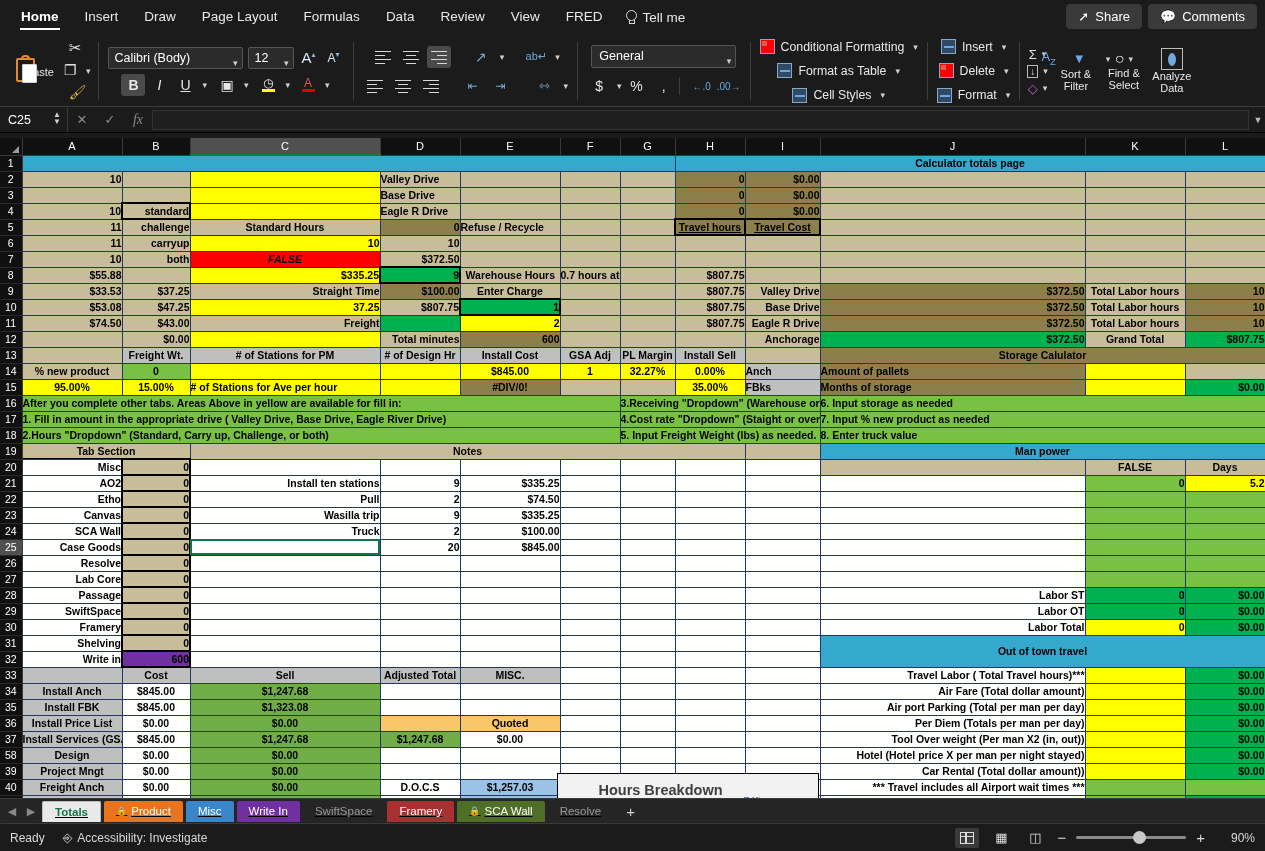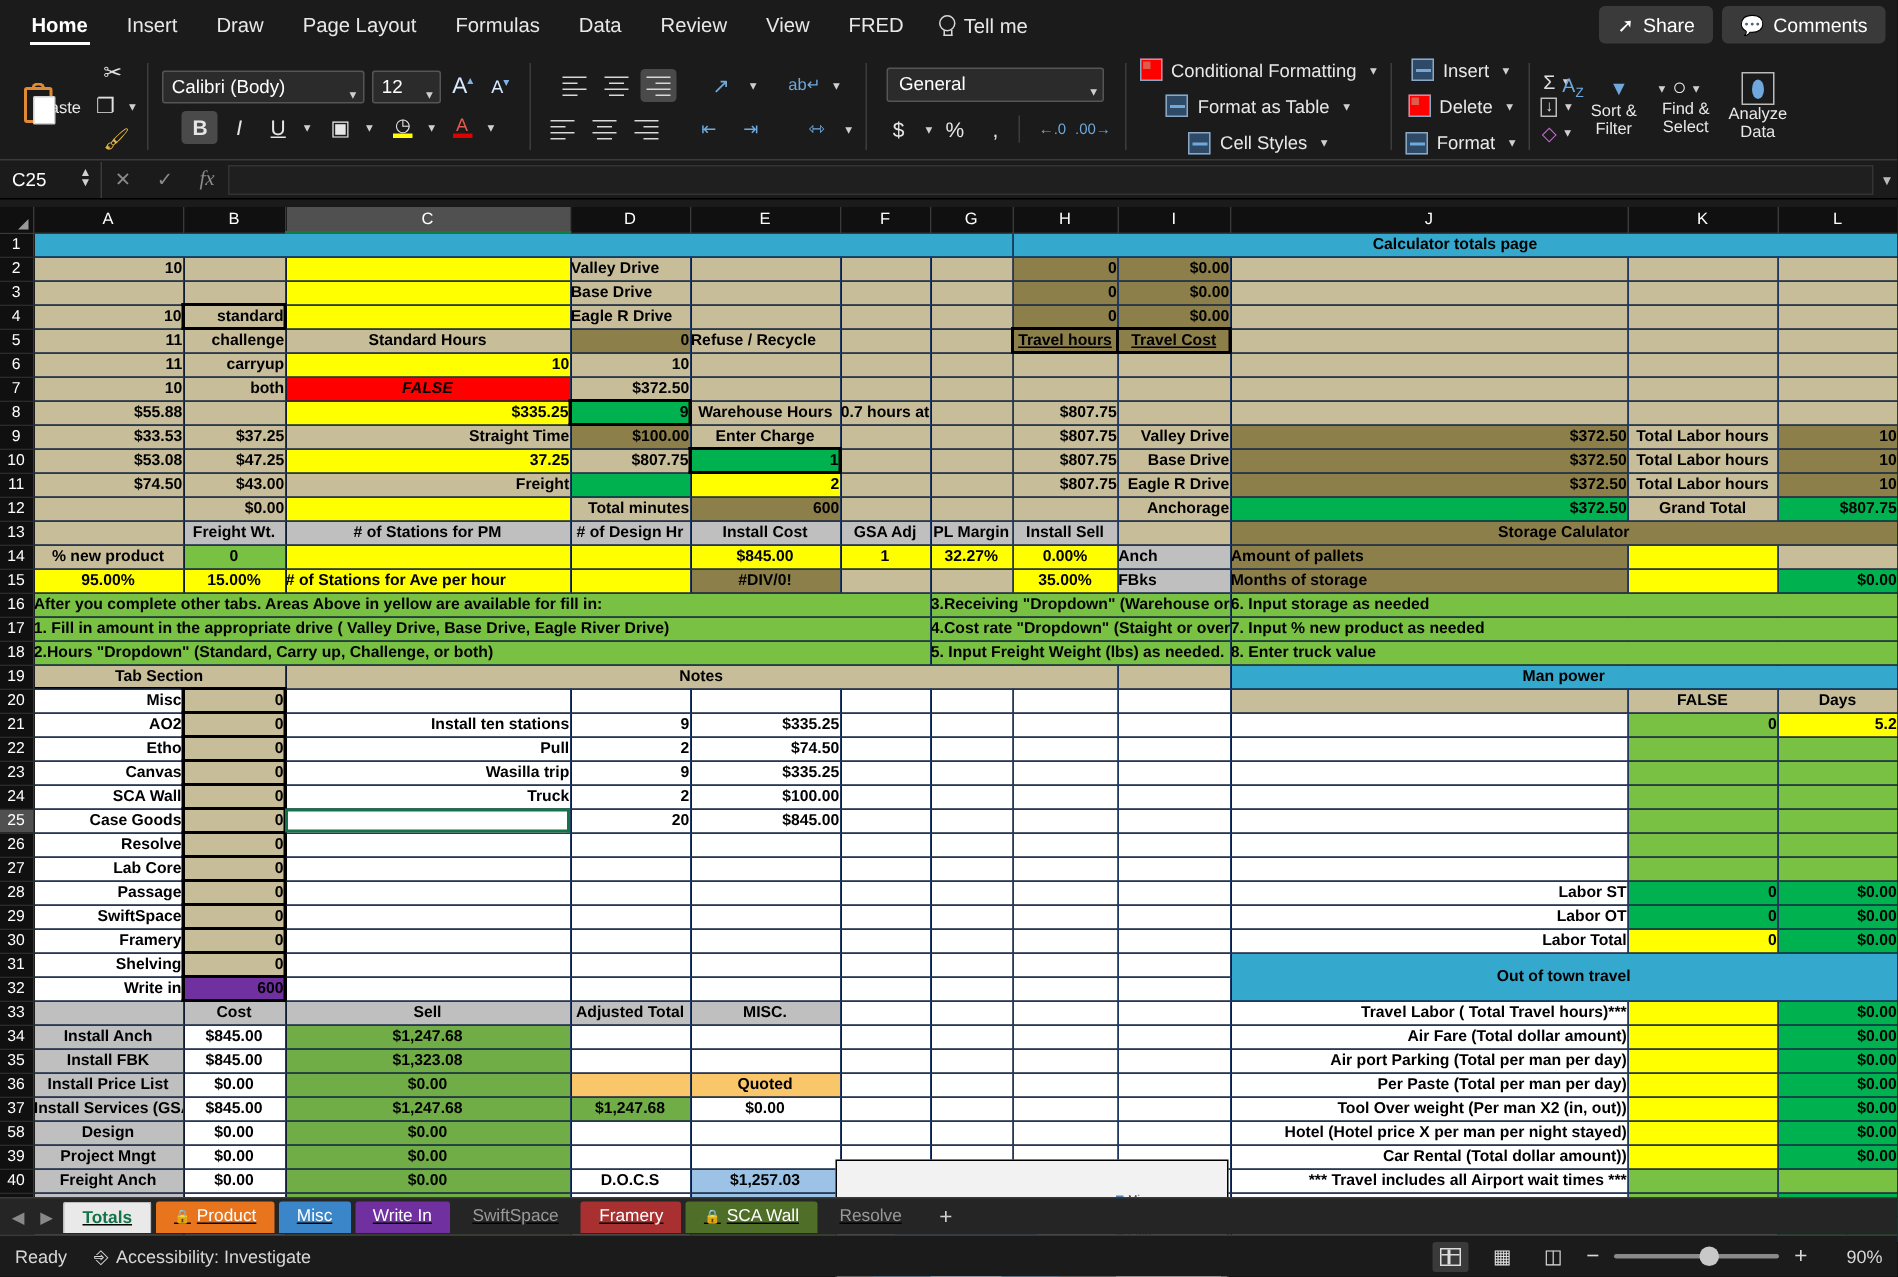--- a/index.html
+++ b/index.html
@@ -1059,21 +1059,21 @@
             <td class="rh">36</td>
             <td class="c gry ctr nob">Install Price List</td>
             <td class="c wht ctr nob">$0.00</td>
             <td class="c gr2 ctr nob">$0.00</td>
             <td class="c orng"></td>
             <td class="c orng ctr nob">Quoted</td>
             <td class="c wht"></td>
             <td class="c wht"></td>
             <td class="c wht"></td>
             <td class="c wht"></td>
-            <td class="c wht r">Per Paste                      (Total per man per day)</td>
+            <td class="c wht r">Per Diem                      (Totals per man per day)</td>
             <td class="c yel"></td>
             <td class="c grn r">$0.00</td>
           </tr>
           <tr>
             <td class="rh">37</td>
             <td class="c gry ctr nob">Install Services (GSA)</td>
             <td class="c wht ctr nob">$845.00</td>
             <td class="c gr2 ctr nob">$1,247.68</td>
             <td class="c gr2 ctr nob">$1,247.68</td>
             <td class="c wht ctr nob">$0.00</td>
@@ -1156,20 +1156,21 @@
             <td class="c wht"></td>
             <td class="c wht"></td>
             <td class="c wht"></td>
             <td class="c wht ctr big2" colspan="2">Grand total</td>
             <td class="c grn r big">$1,247.68</td>
           </tr>
         </tbody>
     </table>
 
     <div class="chartbox">
+      <div class="charttitle">Hours Breakdown</div>
       <div class="donut">
           <div class="hole"></div>
         </div>
       <div class="legend" id="chartlegend">
           <div class="lgitem">
             <span class="lgswatch" style="background: rgb(79, 129, 189);"></span>
             <span>Misc</span>
           </div>
           <div class="lgitem">
             <span class="lgswatch" style="background: rgb(192, 80, 77);"></span>

